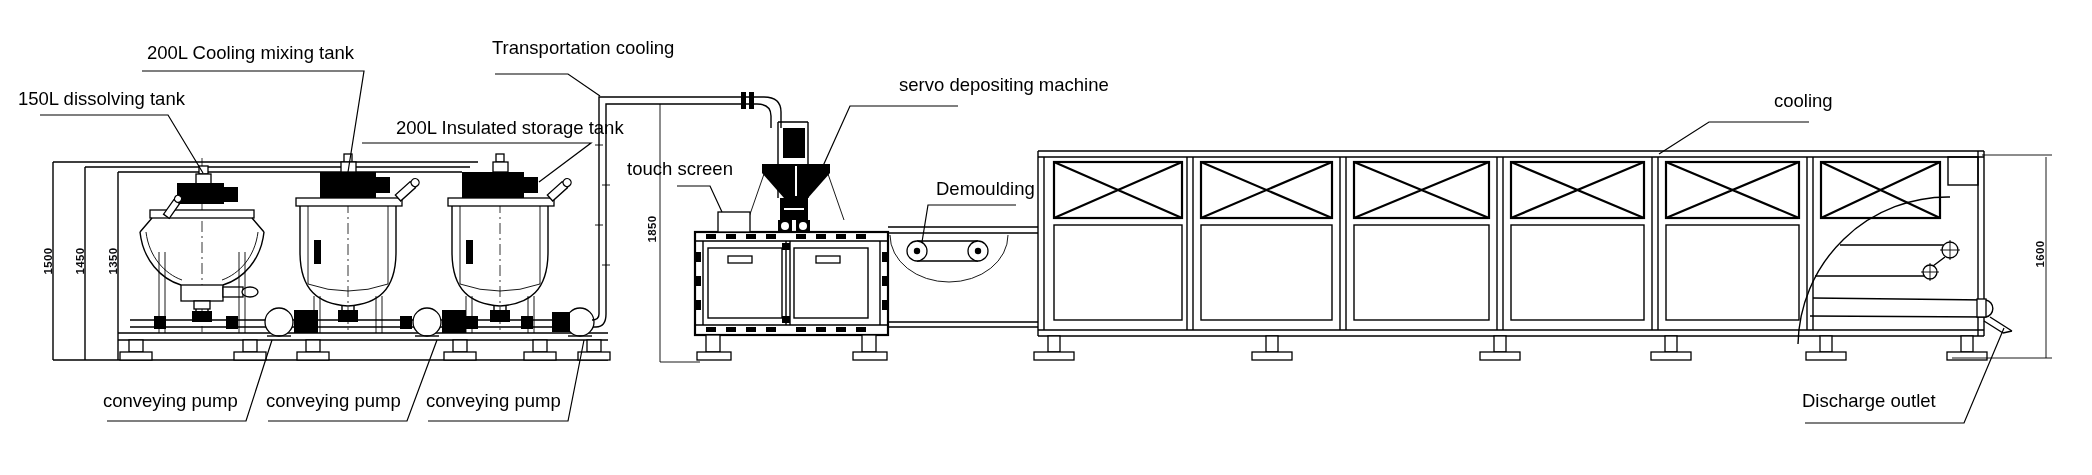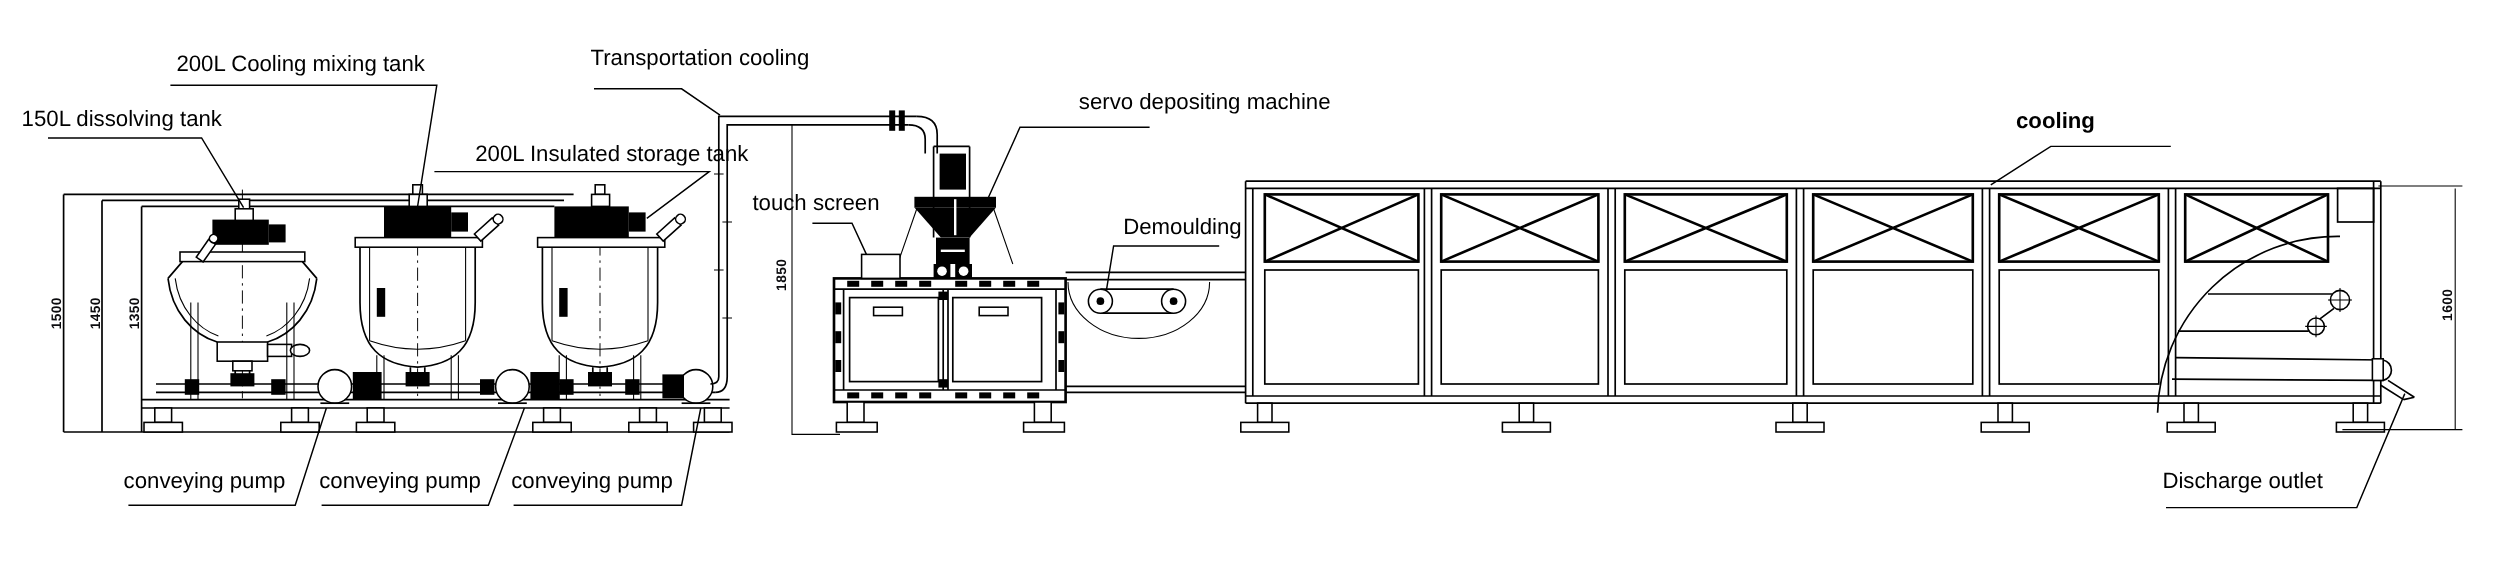--- a/index.html
+++ b/index.html
@@ -312,21 +312,21 @@
   </g>
 </svg>
 
   <div class="lbl" style="left:147px;top:44px;">200L Cooling mixing tank</div>
   <div class="lbl" style="left:18px;top:90px;">150L dissolving tank</div>
   <div class="lbl" style="left:352px;top:119px;margin-left:44px;">200L Insulated storage tank</div>
   <div class="lbl" style="left:492px;top:39px;">Transportation cooling</div>
   <div class="lbl" style="left:899px;top:76px;">servo depositing machine</div>
   <div class="lbl" style="left:627px;top:160px;text-align:center;">touch screen</div>
   <div class="lbl" style="left:936px;top:180px;text-align:center;">Demoulding</div>
-  <div class="lbl" style="left:1680px;top:92px;font-weight:bold;">cooling</div>
+  <div class="lbl" style="left:1774px;top:92px;">cooling</div>
   <div class="lbl" style="left:1802px;top:392px;">Discharge outlet</div>
   <div class="lbl" style="left:103px;top:392px;">conveying pump</div>
   <div class="lbl" style="left:266px;top:392px;">conveying pump</div>
   <div class="lbl" style="left:426px;top:392px;">conveying pump</div>
 
   <div class="dim" style="left:48px;top:261px;">1500</div>
   <div class="dim" style="left:80px;top:261px;">1450</div>
   <div class="dim" style="left:113px;top:261px;">1350</div>
   <div class="dim" style="left:652px;top:229px;">1850</div>
   <div class="dim" style="left:2040px;top:254px;">1600</div>

